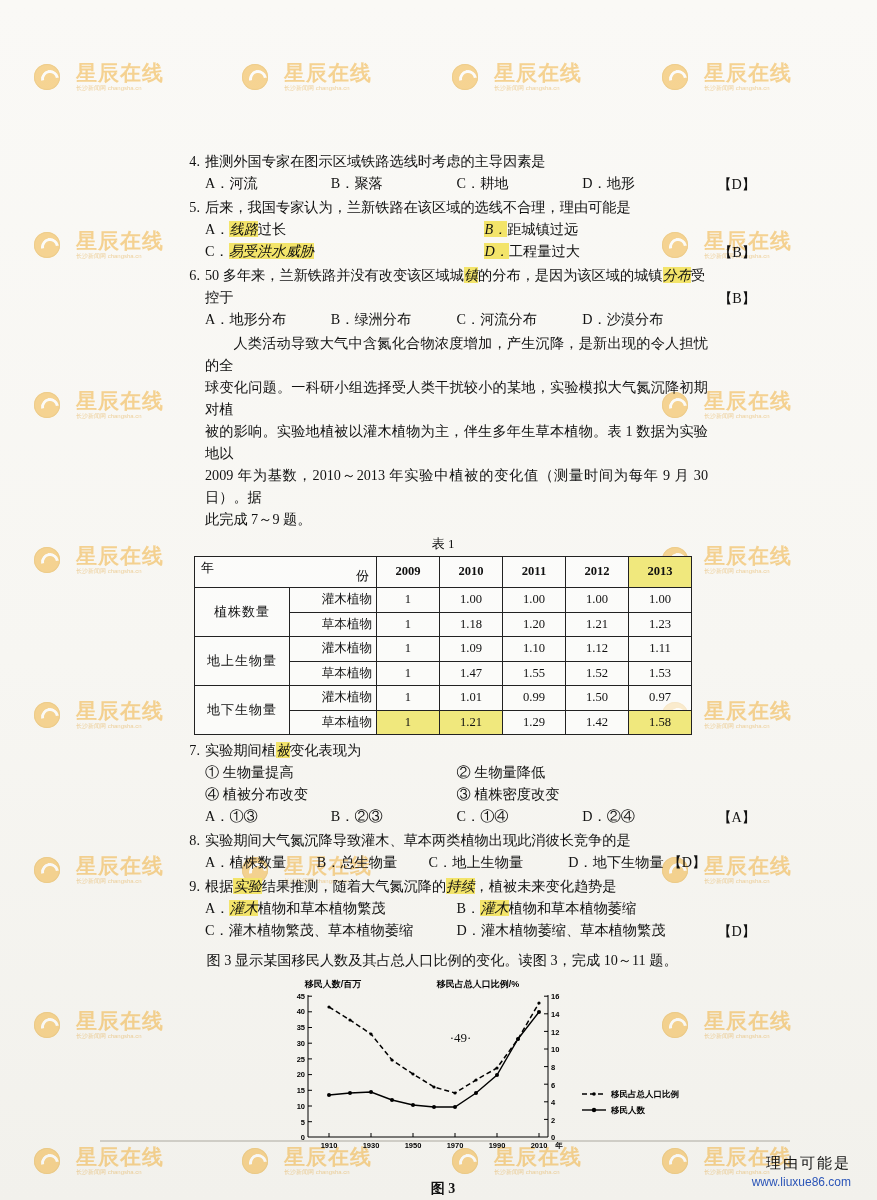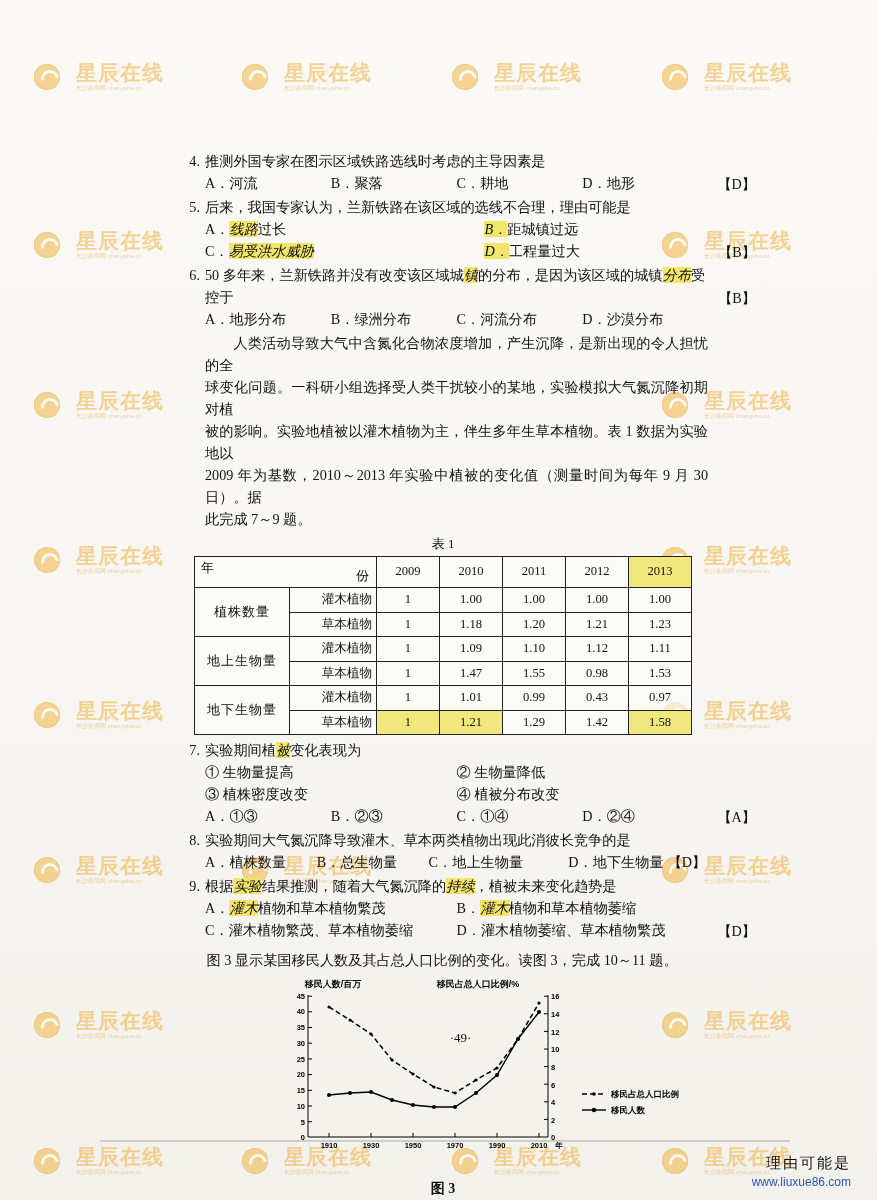--- a/index.html
+++ b/index.html
@@ -75,21 +75,21 @@
     background:rgba(255,255,255,.55);
   }
   table.data td{
     border:1px solid #222;
     padding:2px 4px;
     text-align:center;
     height:19px;
   }
   table.data td.rh{width:86px;font-size:13px;letter-spacing:1px;}
   table.data td.rh2{width:78px;text-align:right;}
-  table.data td.num{width:54px;}
+  table.data td.num{width:54px;font-weight:bold;}
   .yearcell{position:relative;}
   .yearcell .y1{position:absolute;left:6px;top:1px;}
   .yearcell .y2{position:absolute;right:6px;bottom:1px;}
   .chart-intro{margin-top:8px;text-indent:2em;}
   .figwrap{position:relative;width:530px;height:200px;margin-top:4px;font-weight:bold;}
   .figcap{text-align:center;font-size:14px;margin-top:2px;}
   .pagenum{position:absolute;left:0;right:0;text-align:center;top:1030px;font-size:13px;margin-left:44px;}
   .footline{position:absolute;left:100px;top:1140px;width:690px;border-top:2px solid #cfcdc6;}
   .brand{
     position:absolute;right:26px;top:1154px;text-align:right;
@@ -290,30 +290,30 @@
         <td>1.09</td>
         <td>1.10</td>
         <td>1.12</td>
         <td>1.11</td>
       </tr>
       <tr>
         <td class="rh2">草本植物</td>
         <td>1</td>
         <td>1.47</td>
         <td>1.55</td>
-        <td>0.98</td>
+        <td>1.52</td>
         <td>1.53</td>
       </tr>
       <tr>
         <td class="rh" rowspan="2">地下生物量</td>
         <td class="rh2">灌木植物</td>
         <td>1</td>
         <td>1.01</td>
         <td>0.99</td>
-        <td>0.43</td>
+        <td>1.50</td>
         <td>0.97</td>
       </tr>
       <tr>
         <td class="rh2">草本植物</td>
         <td class="hl-y2">1</td>
         <td class="hl-y2">1.21</td>
         <td>1.29</td>
         <td>1.42</td>
         <td class="hl-y2">1.58</td>
       </tr>
@@ -323,22 +323,22 @@
     <div class="q" style="margin-top:4px;">
       <div class="q-head">
         <div class="q-num">7.</div>
         <div class="q-body"><span>实验期间植</span><span class="hl-y">被</span><span>变化表现为</span></div>
       </div>
       <div class="opts">
         <div class="opt">① 生物量提高</div>
         <div class="opt">② 生物量降低</div>
       </div>
       <div class="opts">
+        <div class="opt">④ 植被分布改变</div>
         <div class="opt">③ 植株密度改变</div>
-        <div class="opt">④ 植被分布改变</div>
       </div>
       <div class="opts">
         <div class="opt">A．①③</div>
         <div class="opt">B．②③</div>
         <div class="opt">C．①④</div>
         <div class="opt">D．②④</div>
       </div>
       <div class="ans" style="top:67px;">【A】</div>
     </div>
 

